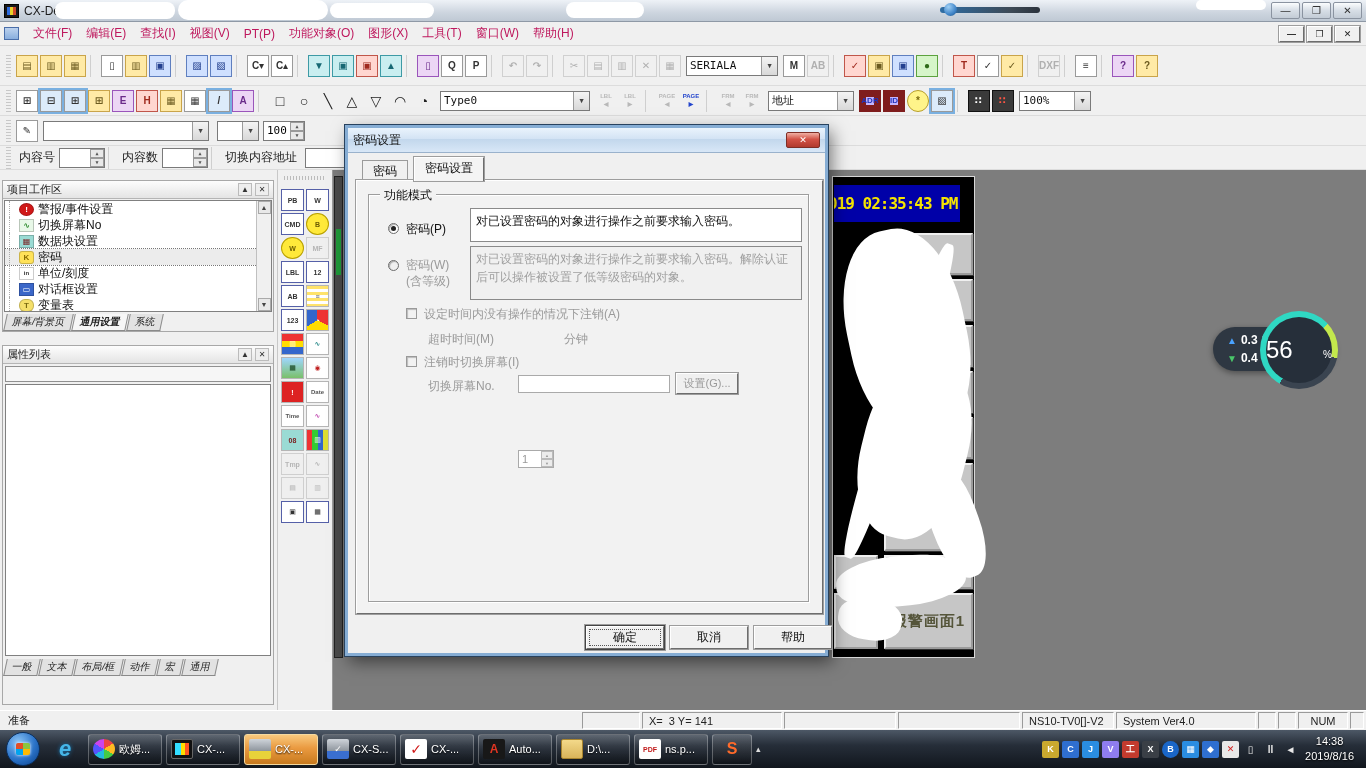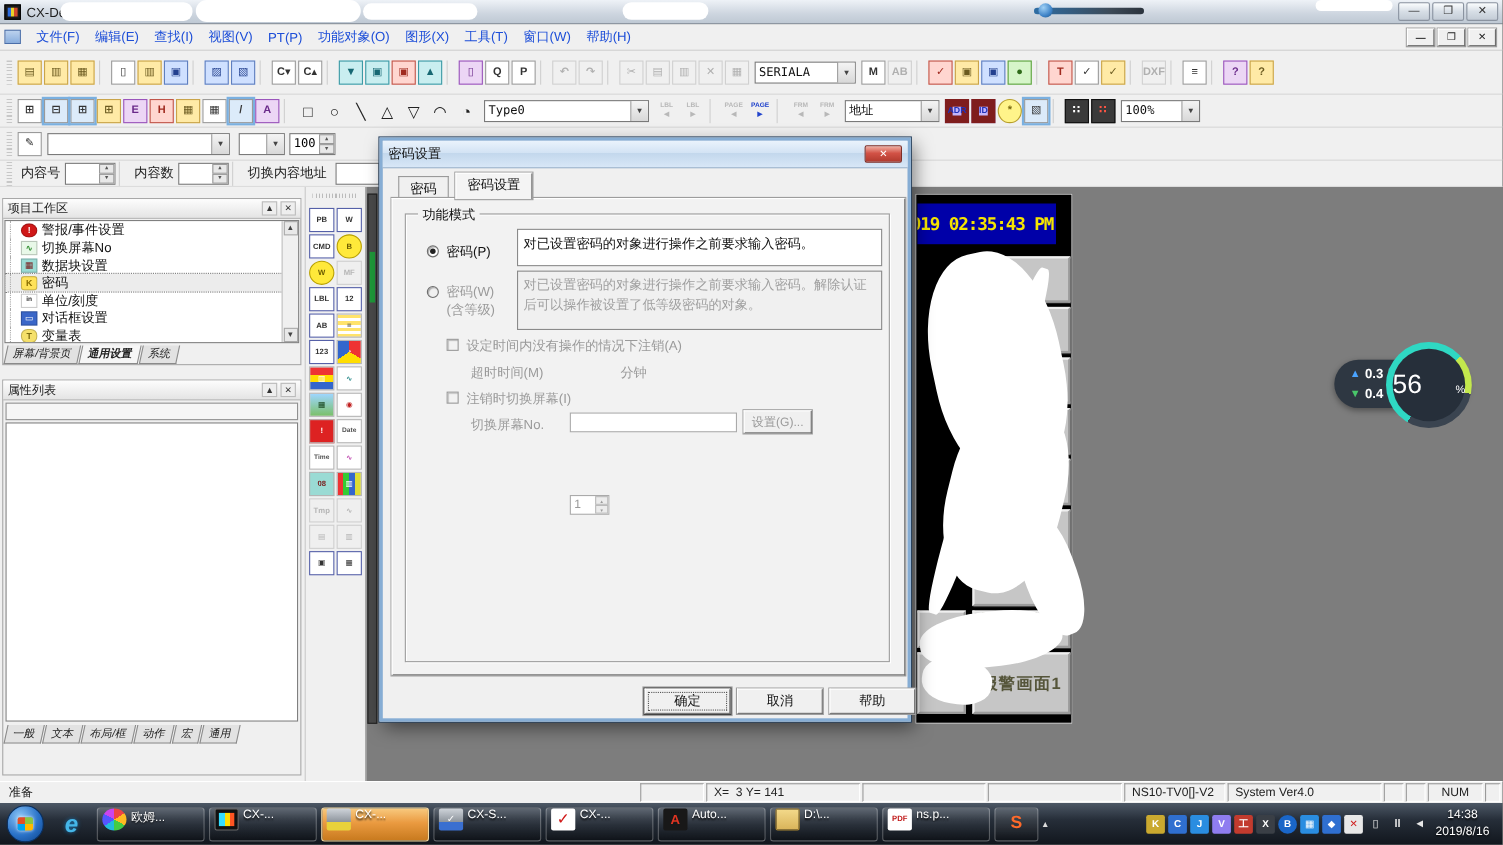--- a/index.html
+++ b/index.html
@@ -11,21 +11,21 @@
   #app-icon{width:15px;height:14px;background:#1a1a1a;border:1px solid #000;position:relative;margin-right:5px}
   #app-icon::after{content:"";position:absolute;left:2px;top:2px;width:9px;height:8px;background:linear-gradient(90deg,#2d6cdf 33%,#e8d22a 33% 66%,#d04a2a 66%)}
   #title-text{font-size:12px;color:#1c1c1c}
   .winbtn{width:29px;height:17px;margin-left:2px;border:1px solid #8a93a0;border-radius:2px;background:linear-gradient(#fbfdfe,#d7dee6 50%,#c3ccd6);display:flex;align-items:center;justify-content:center;font-size:10px;color:#333}
   #win-controls{margin-left:auto;display:flex}
   #rec-slider{left:940px;top:7px;width:100px;height:6px;border-radius:3px;background:linear-gradient(90deg,#2e6da4,#3d4a57 70%,#2b333d);z-index:6}
   #rec-knob{left:944px;top:3px;width:13px;height:13px;border-radius:50%;background:radial-gradient(circle at 35% 30%,#9fd0f5,#3f84c8 60%,#1d4f7e);z-index:7}
   
   #menubar{left:0;top:22px;width:1366px;height:24px;background:#f0f0f0;border-bottom:1px solid #d9d9d9;display:flex;align-items:center;padding-left:4px;z-index:5}
   #child-icon{width:15px;height:13px;border:1px solid #4a6ea9;background:linear-gradient(#bcd2ee,#89aede);margin-right:7px}
-  .mitem{padding:3px 7px;color:#1d4ed8}
+  .mitem{padding:3px 7px;color:#be185d}
   #child-controls{margin-left:auto;display:flex;margin-right:6px}
   .cwbtn{width:25px;height:16px;margin-left:3px;background:#f0f0f0;border:1px solid #fff;border-right-color:#6d6d6d;border-bottom-color:#6d6d6d;box-shadow:0 0 0 1px #9d9d9d;display:flex;align-items:center;justify-content:center;font-size:9px;font-weight:bold;color:#222}
   
   .toolbar{left:0;width:1366px;background:#f0f0f0;display:flex;align-items:center;padding-left:6px;border-bottom:1px solid #dcdcdc;z-index:4;position:absolute}
   #tb1{top:46px;height:40px}
   #tb2{top:86px;height:30px}
   #tb3{top:116px;height:30px}
   #tb4{top:146px;height:24px}
   .grip{width:5px;height:22px;margin-right:4px;background:repeating-linear-gradient(180deg,#bdbdbd 0 1px,transparent 1px 3px);opacity:.8}
   .seg{display:flex;align-items:center}
@@ -154,21 +154,21 @@
   #t4-comboB{left:921px;top:148px;width:33px}
   
   #statusbar{left:0;top:710px;width:1366px;height:20px;background:#f0f0f0;border-top:1px solid #fff;display:flex;align-items:stretch;padding:1px 2px;gap:2px;z-index:5}
   .scell{border:1px solid #9a9a9a;border-bottom-color:#fff;border-right-color:#fff;background:#f0f0f0;font-size:11px;display:flex;align-items:center;padding:0 6px;color:#222;white-space:pre}
   #st-ready{border:none;flex:1}
   
   #taskbar{left:0;top:730px;width:1366px;height:38px;background:linear-gradient(#4d5866,#262e39 40%,#11161d);display:flex;align-items:center;z-index:30;padding:0 2px}
   #start-orb{width:34px;height:34px;border-radius:50%;margin:0 4px;background:radial-gradient(circle at 35% 30%,#8cc6f7,#2a72c8 55%,#0b3f85);border:1px solid #0a2f5e;display:flex;align-items:center;justify-content:center}
   #start-flag{width:14px;height:12px;border-radius:2px;background:conic-gradient(#8cc63f 0 25%,#ffb900 25% 50%,#00a4ef 50% 75%,#e34f26 75%);box-shadow:0 0 3px #fff}
   #ie-btn{width:42px;height:32px;display:flex;align-items:center;justify-content:center;font-size:22px;font-style:italic;font-weight:bold;color:#45b6e8;text-shadow:0 0 4px #1a6fa8}
-  .tbtn{width:98px;height:31px;margin:0 2px;border:1px solid rgba(255,255,255,.28);border-radius:3px;background:linear-gradient(rgba(255,255,255,.16),rgba(255,255,255,.04) 50%,rgba(0,0,0,.25));display:flex;align-items:flex-start;padding:0 4px;gap:4px}
+  .tbtn{width:74px;height:31px;margin:0 2px;border:1px solid rgba(255,255,255,.28);border-radius:3px;background:linear-gradient(rgba(255,255,255,.16),rgba(255,255,255,.04) 50%,rgba(0,0,0,.25));display:flex;align-items:center;padding:0 4px;gap:4px}
   .tbtn.active{background:linear-gradient(#f8c97e,#ea9a40 45%,#c87a1e);border-color:#f4d9a0}
   .tbic{width:22px;height:20px;flex:0 0 22px;border-radius:2px;display:flex;align-items:center;justify-content:center;font-size:9px;font-weight:bold;color:#fff}
   .ic-pin{background:conic-gradient(#e44 0 16%,#fb2 16% 33%,#4c4 33% 50%,#2bd 50% 66%,#55f 66% 83%,#c4e 83%);border-radius:50%}
   .ic-cxd{background:#111;border:1px solid #666;position:relative}
   .ic-cxd::after{content:"";position:absolute;inset:3px;background:linear-gradient(90deg,#3df 0 40%,#fd0 40% 70%,#f52 70%)}
   .ic-plc{background:linear-gradient(#cfd4da,#8e959d 60%,#e8d23a 60%)}
   .ic-srv{background:linear-gradient(#cfd4da,#8e959d 60%,#3a6fd0 60%)}
   .ic-chk{background:#fff;color:#d01818;font-size:14px}
   .ic-acad{background:#181818;color:#e03522;font-size:12px}
   .ic-fold{background:linear-gradient(#f3d98a,#d9b45a);border:1px solid #a8842e}

